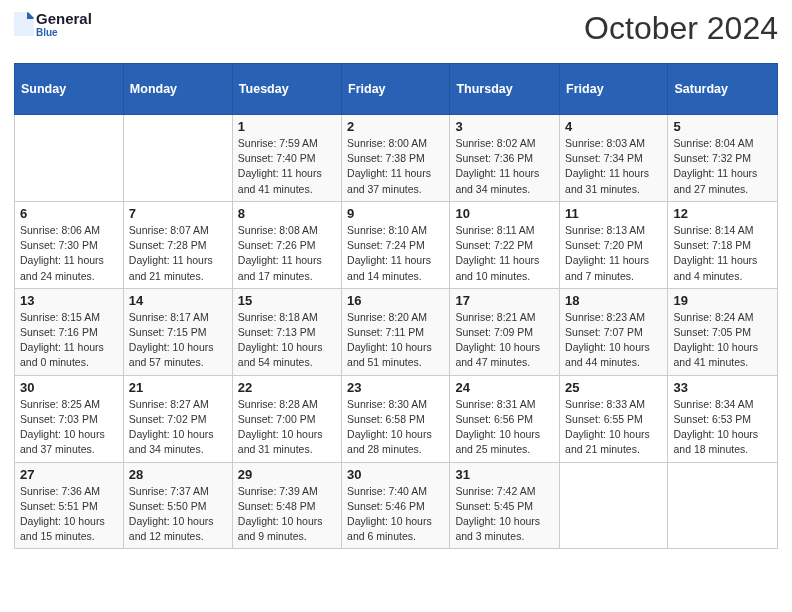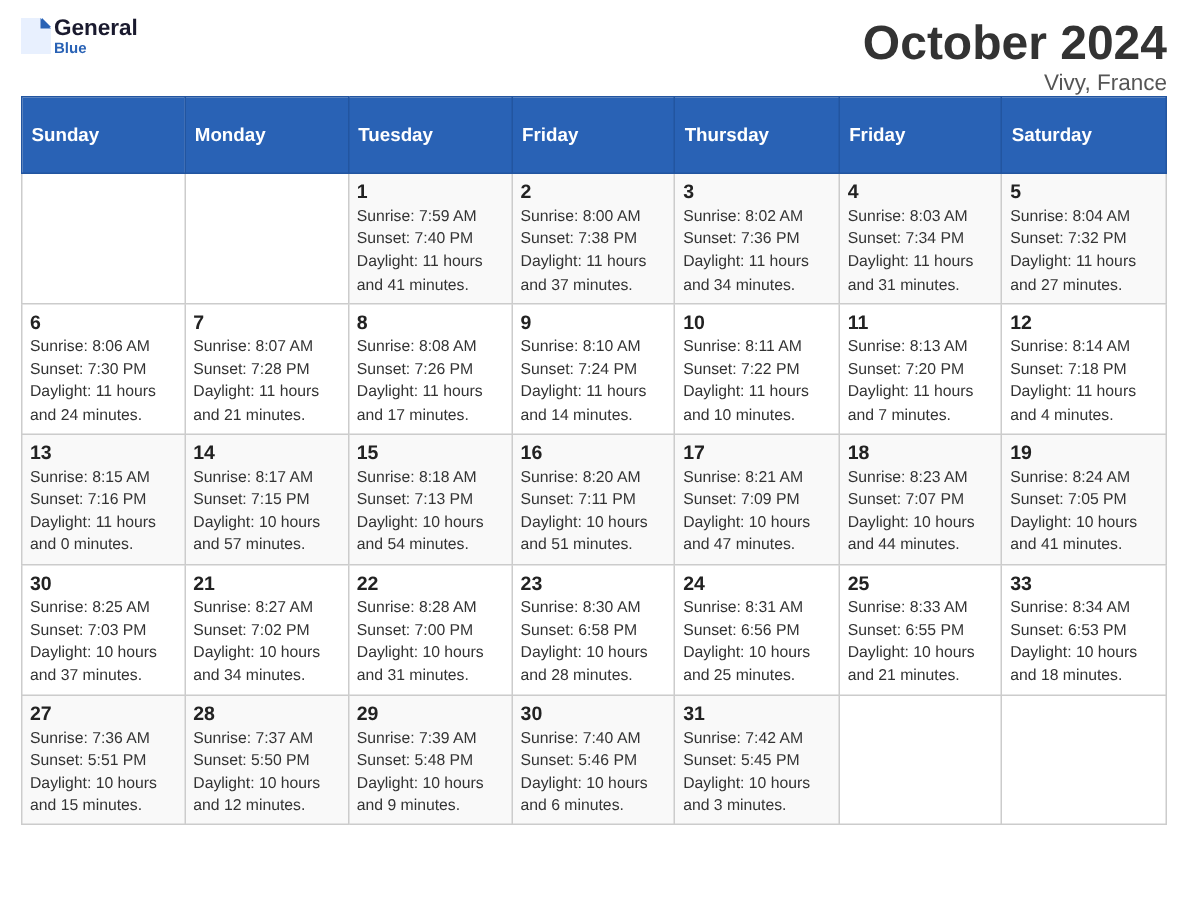--- a/index.html
+++ b/index.html
@@ -13,33 +13,33 @@
     .page {
       width: 792px;
       min-height: 612px;
       background: #fff;
       padding: 10px 14px 14px 14px;
     }
     .header {
       display: flex;
       justify-content: space-between;
       align-items: flex-start;
-      margin-bottom: 0;
+      margin-bottom: 16px;
     }
     .logo {
       display: flex;
       align-items: center;
       gap: 4px;
     }
     .title-block {
       text-align: right;
     }
     .month-title {
       font-size: 32px;
-      font-weight: bold;
+      font-weight: normal;
       color: #333;
     }
     .location {
       font-size: 15px;
       color: #555;
     }
     .calendar {
       width: 100%;
       border-collapse: collapse;
       border: 1px solid #ccc;
@@ -103,21 +103,20 @@
         <polygon points="13,0 20,7 13,7" fill="#2962b5"></polygon>
       </svg>
       <div>
         <div style="font-size:15px;font-weight:bold;color:#1a1a2e;line-height:1.15;">General</div>
         <div style="font-size:10px;font-weight:bold;color:#2962b5;line-height:1.15;">Blue</div>
       </div>
     </div>
   </div>
     <div class="title-block">
       <div class="month-title">October 2024</div>
-      <div class="location">Vivy, France</div>
     </div>
   </div>
 
   <table class="calendar">
     <thead>
       <tr>
       <th>Sunday</th>
           <th>Monday</th>
           <th>Tuesday</th>
           <th>Friday</th>

